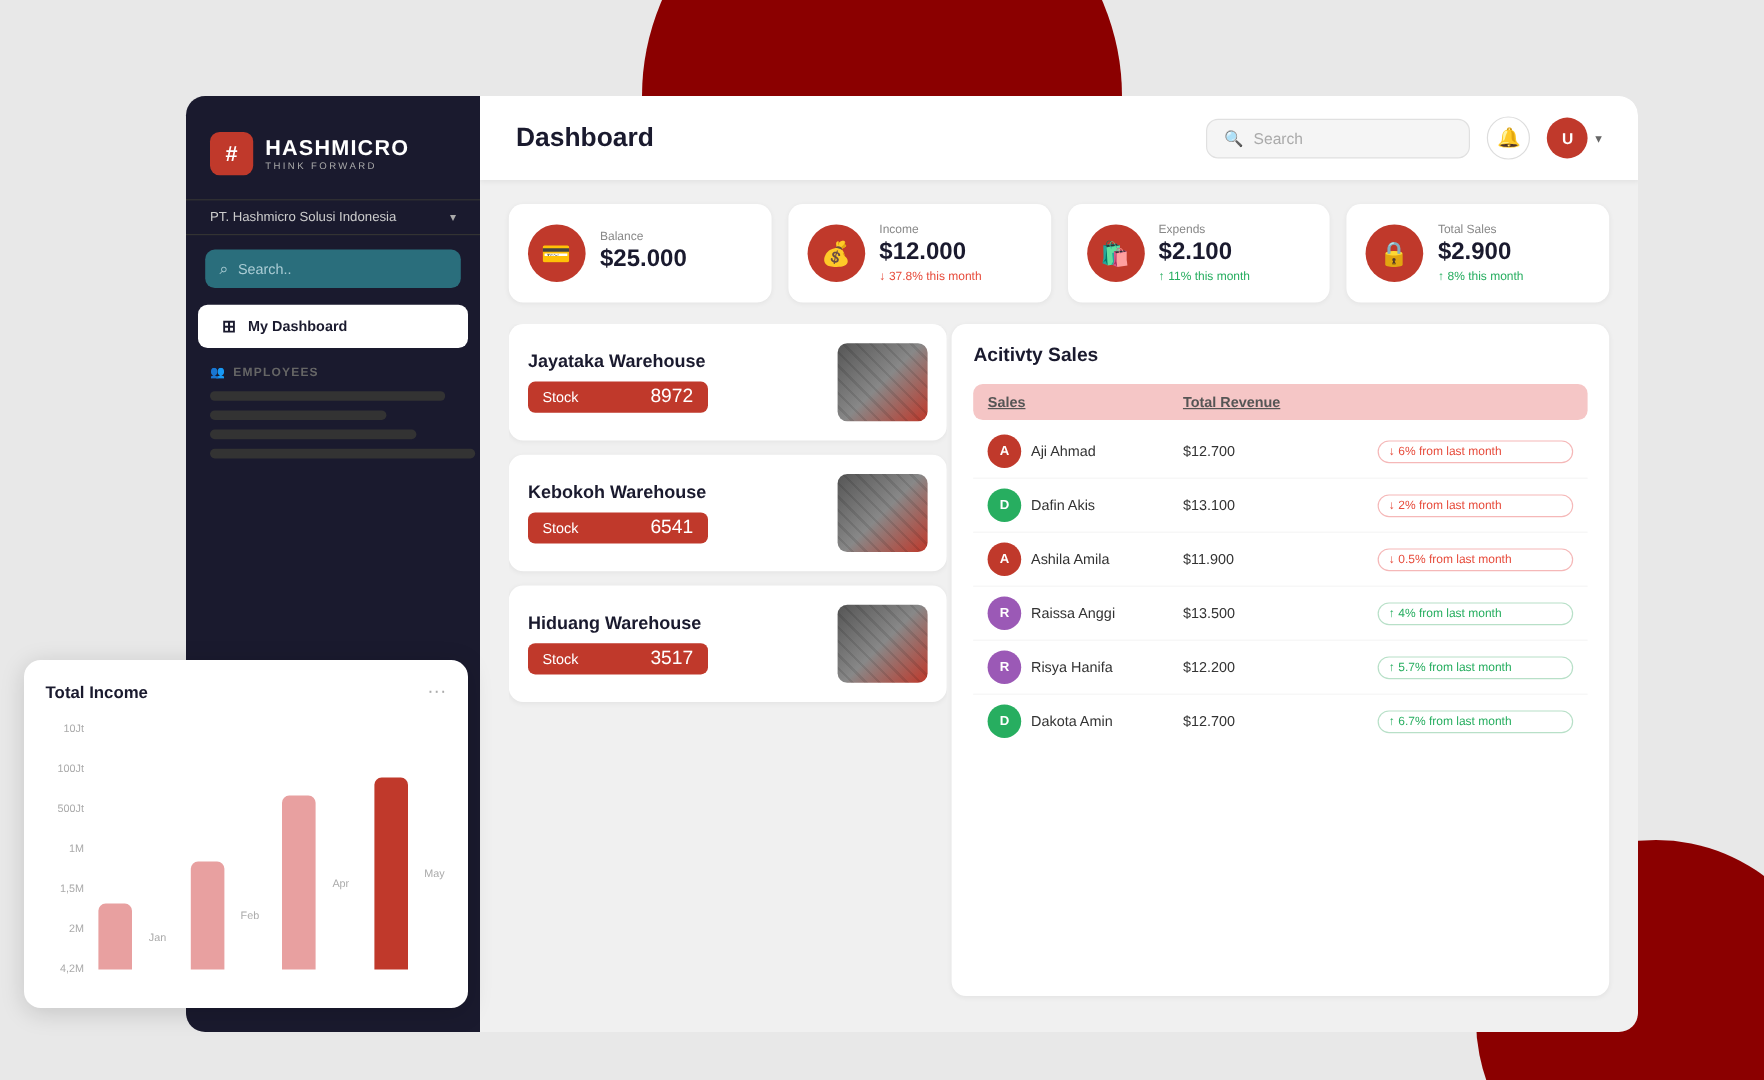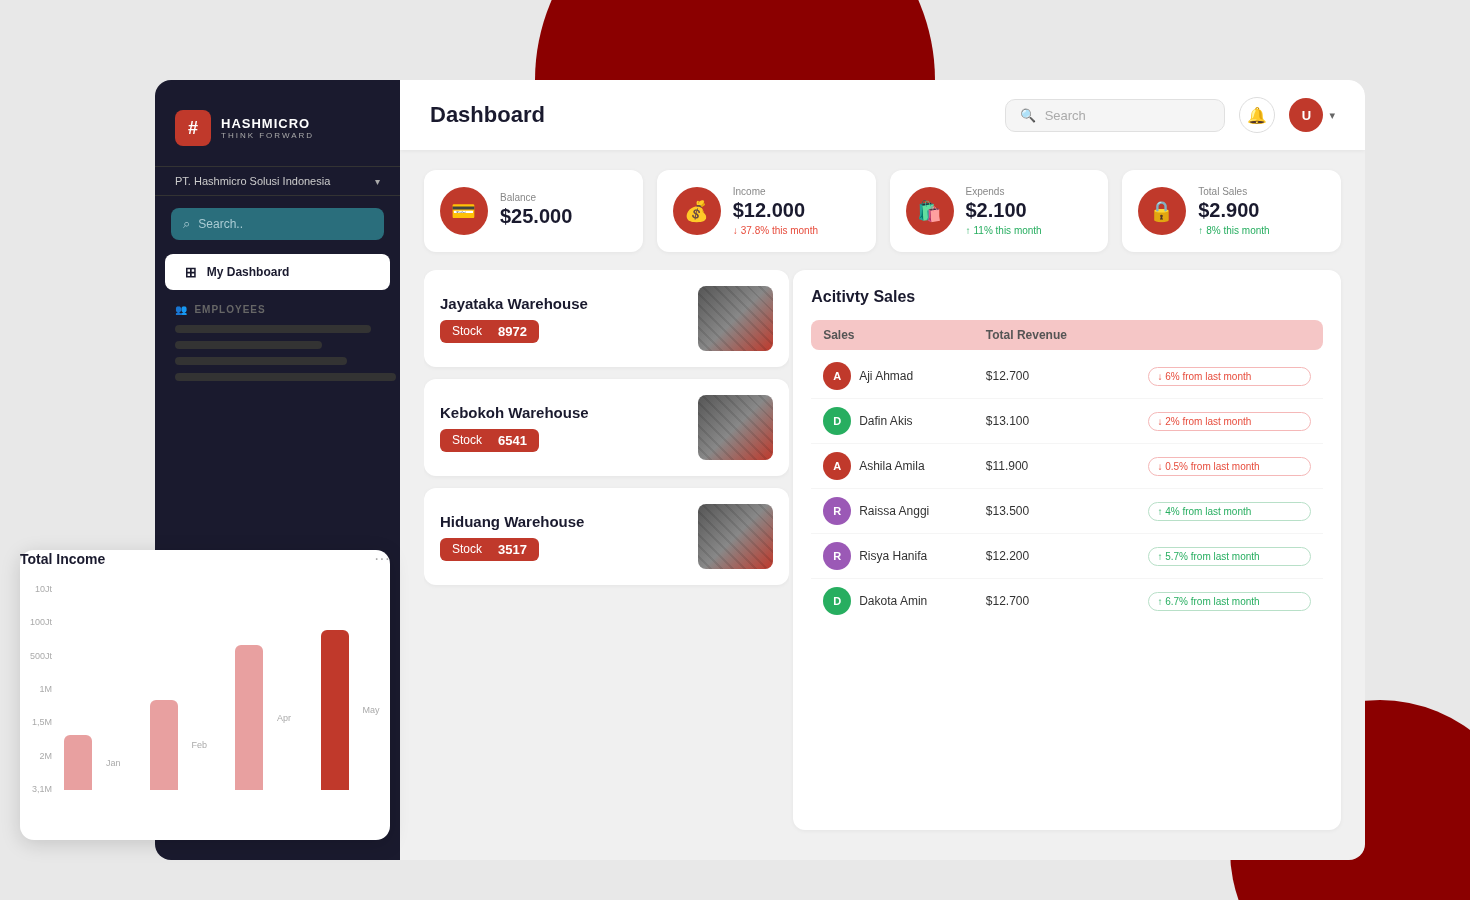--- a/index.html
+++ b/index.html
@@ -73,21 +73,21 @@
       color: white;
       font-size: 18px;
       font-weight: bold;
     }
     .sidebar-logo .logo-text {
       display: flex;
       flex-direction: column;
     }
     .sidebar-logo .logo-name {
       color: white;
-      font-size: 13px;
+      font-size: 18px;
       font-weight: 800;
       letter-spacing: 1px;
     }
     .sidebar-logo .logo-tagline {
       color: #aaa;
       font-size: 8px;
       letter-spacing: 2px;
     }
     .sidebar-company {
       display: flex;
@@ -335,21 +335,21 @@
       align-items: center;
       background: #c0392b;
       color: white;
       border-radius: 6px;
       padding: 4px 12px;
       gap: 16px;
       font-size: 12px;
       font-weight: 500;
     }
     .stock-badge .stock-label { font-size: 12px; }
-    .stock-badge .stock-value { font-weight: 700; font-size: 13px; }
+    .stock-badge .stock-value { font-weight: 400; font-size: 16px; margin-left: 44px; }
     .warehouse-img-placeholder {
       width: 75px;
       height: 65px;
       border-radius: 8px;
       background: linear-gradient(135deg, #555 0%, #888 50%, #c0392b 100%);
       flex-shrink: 0;
       position: relative;
       overflow: hidden;
     }
     .warehouse-img-placeholder::after {
@@ -385,20 +385,21 @@
       grid-template-columns: 1fr 1fr 1fr;
       background: #f5c6c6;
       border-radius: 8px;
       padding: 8px 12px;
       margin-bottom: 4px;
     }
     .activity-col-header {
       font-size: 12px;
       font-weight: 600;
       color: #555;
+      text-decoration: underline;
     }
     .activity-row {
       display: grid;
       grid-template-columns: 1fr 1fr 1fr;
       padding: 8px 12px;
       align-items: center;
       border-bottom: 1px solid #f5f5f5;
     }
     .activity-row:last-child { border-bottom: none; }
     .sales-person {
@@ -441,20 +442,21 @@
 
     
     .chart-card {
       position: absolute;
       bottom: 60px;
       left: 20px;
       width: 370px;
       height: 290px;
       background: white;
       border-radius: 14px;
+      padding: 18px;
       box-shadow: 0 4px 20px rgba(0,0,0,0.15);
       z-index: 20;
     }
     .chart-header {
       display: flex;
       justify-content: space-between;
       align-items: center;
       margin-bottom: 16px;
     }
     .chart-title {
@@ -716,21 +718,21 @@
   </div>
 </div>
 
 <div class="chart-card">
   <div class="chart-header">
     <span class="chart-title">Total Income</span>
     <span class="chart-menu">···</span>
   </div>
   <div class="chart-area">
     <div class="chart-y-axis" id="chart-y-axis">
-        <div class="chart-y-label">3,1M</div>
+        <div class="chart-y-label">4,2M</div>
         <div class="chart-y-label">2M</div>
         <div class="chart-y-label">1,5M</div>
         <div class="chart-y-label">1M</div>
         <div class="chart-y-label">500Jt</div>
         <div class="chart-y-label">100Jt</div>
         <div class="chart-y-label">10Jt</div>
       </div>
     <div class="chart-bars">
       <div class="bars-container" id="bars-container">
           <div class="bar-group">

